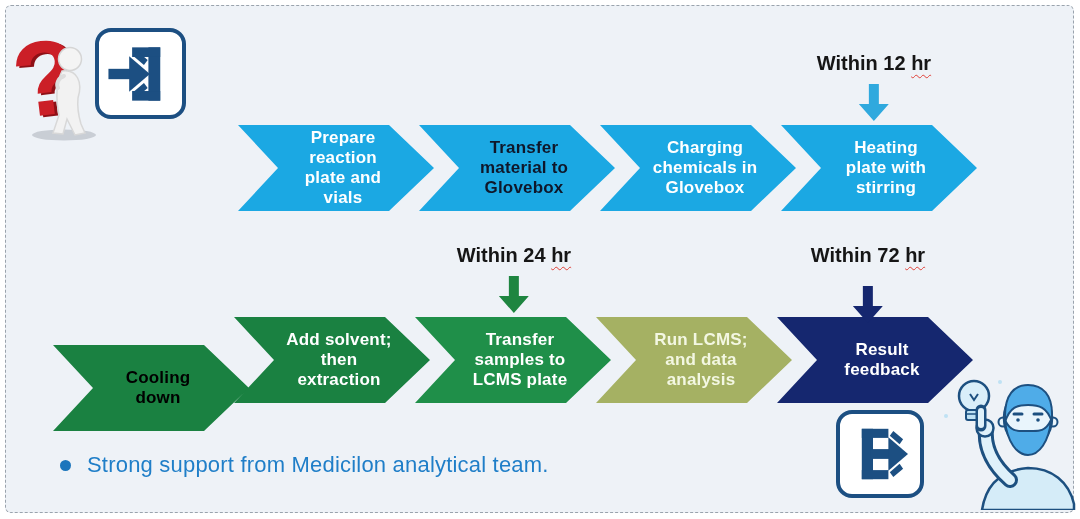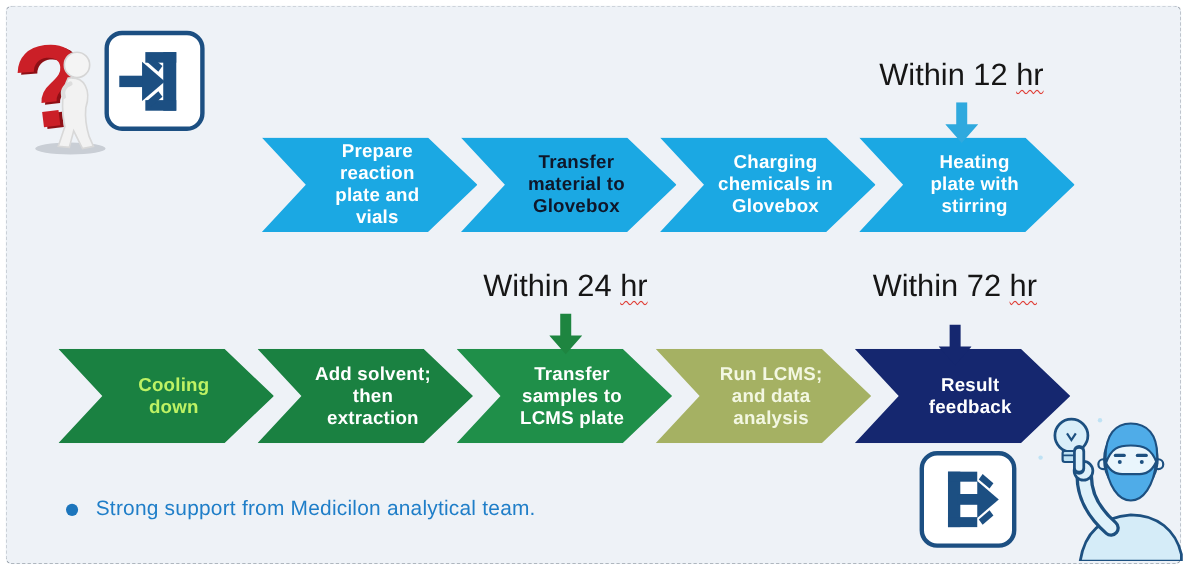--- a/index.html
+++ b/index.html
@@ -15,21 +15,21 @@
           display:flex; align-items:center; justify-content:center; }
   .chev-label { width:106px; text-align:center; font-weight:bold; font-size:17px;
                 line-height:1.18; letter-spacing:.2px; margin-left:14px; }
   .r1 { top:125px; } .r2 { top:317px; }
   .r1.p0{left:57px;} .r1.p1{left:238px;} .r1.p2{left:419px;} .r1.p3{left:600px;} .r1.p4{left:781px;}
   .r2.p0{left:53px;} .r2.p1{left:234px;} .r2.p2{left:415px;} .r2.p3{left:596px;} .r2.p4{left:777px;}
 
   
   .timing { position:absolute; z-index:4; display:flex; flex-direction:column;
             align-items:center; transform:translateX(-50%); }
-  .timing-text { font-size:28px; font-weight:normal; color:#161616; white-space:nowrap; }
+  .timing-text { font-size:20px; font-weight:bold; color:#161616; white-space:nowrap; }
   .squiggle { text-decoration-line:underline; text-decoration-style:wavy;
               text-decoration-color:#E04038; text-decoration-thickness:1px;
               text-underline-offset:4px; }
   .down-arrow { margin-top:9px; display:block; }
   .t12 { left:874px; top:52px; }
   .t24 { left:514px; top:244px; }
   .t48 { left:688px; top:244px; }
   .t72 { left:868px; top:244px;gap:10px; }
 
   
@@ -37,21 +37,21 @@
   .enter-box, .exit-box { position:absolute; background:#ffffff; border:4px solid #1C4F82;
             border-radius:16px; z-index:4; display:flex; align-items:center; justify-content:center; }
   .enter-box { left:95px; top:28px; width:91px; height:91px; }
   .exit-box  { left:836px; top:410px; width:88px; height:88px; }
   .idea-person { position:absolute; left:928px; top:372px; z-index:2; }
 
   
   .footer-note { position:absolute; left:60px; top:452px; display:flex;
                  align-items:center; gap:16px; z-index:4; }
   .bullet-dot { width:11px; height:11px; border-radius:50%; flex:0 0 auto; }
-  .note-text { font-size:19px; letter-spacing:.2px; }
+  .note-text { font-size:22px; letter-spacing:.2px; }
 </style>
 </head>
 <body>
 
 <div class="stage">
   <div class="panel"></div>
 
   <svg class="qmark-figure" width="102" height="122" viewBox="0 0 102 122">
     <ellipse cx="58" cy="115" rx="32" ry="5.5" fill="#C9CED5"></ellipse>
     <text x="10" y="96" font-size="106" font-weight="bold" fill="#8E1016" transform="rotate(-7 45 60)">?</text>
@@ -83,21 +83,21 @@
   <div class="chev r1 p2" style="background: rgb(27, 168, 227); color: #0f172a;">
     <span class="chev-label">Transfer material to Glovebox</span>
   </div>
   <div class="chev r1 p4" style="background: rgb(27, 168, 227); color: rgb(255, 255, 255);">
     <span class="chev-label">Heating plate with stirring</span>
   </div>
   <div class="chev r1 p3" style="background: rgb(27, 168, 227); color: rgb(255, 255, 255);">
     <span class="chev-label">Charging chemicals in Glovebox</span>
   </div>
 
-  <div class="chev r2 p0" style="background: rgb(26, 129, 65); color: #bef264;">
+  <div class="chev r2 p0" style="background: rgb(26, 129, 65); color: #000000; margin-top: 28px;">
     <span class="chev-label">Cooling down</span>
   </div>
   <div class="chev r2 p1" style="background: rgb(26, 129, 65); color: rgb(255, 255, 255);">
     <span class="chev-label">Add solvent; then extraction</span>
   </div>
   <div class="chev r2 p2" style="background: rgb(31, 143, 73); color: rgb(255, 255, 255);">
     <span class="chev-label">Transfer samples to LCMS plate</span>
   </div>
   <div class="chev r2 p3" style="background: rgb(165, 177, 99); color: rgb(243, 247, 226);">
     <span class="chev-label">Run LCMS; and data analysis</span>

